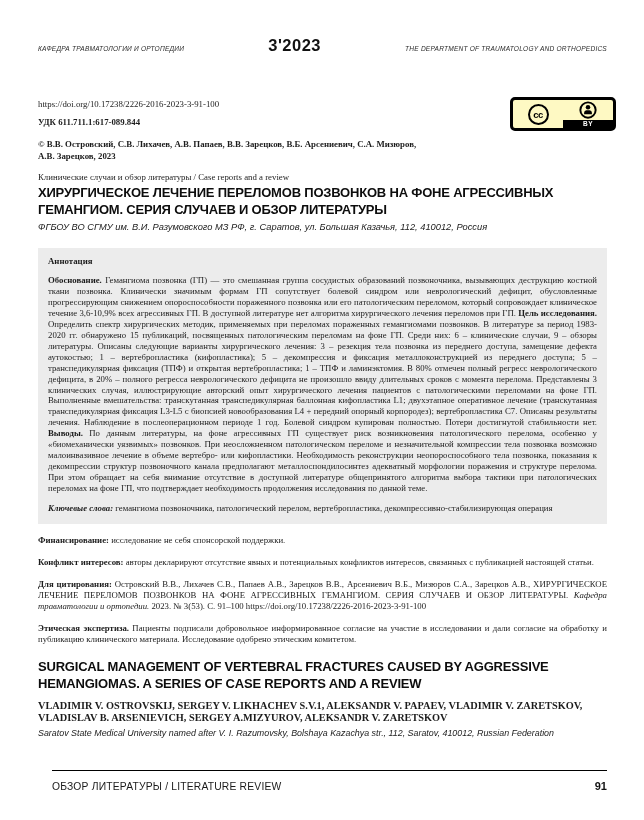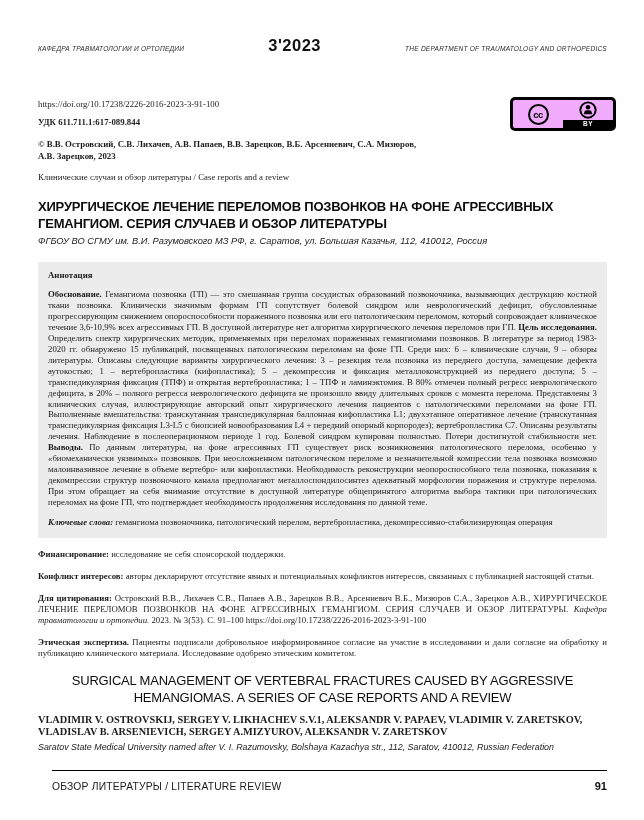--- a/index.html
+++ b/index.html
@@ -21,49 +21,49 @@
   
   .meta{margin-top:44px;position:relative;}
   .doi{font-size:8.8px;}
   .udk{font-size:8.8px;font-weight:bold;margin-top:8px;}
   .copyright{font-size:8.8px;font-weight:600;margin-top:12px;line-height:11.5px;}
   .sectline{font-size:8.8px;margin-top:10px;}
   
   .ccbadge{
     position:absolute;top:-2px;right:-9px;
     width:106px;height:34px;
-    background:#f0abfc;
+    background:#fef9c3;
     border:3px solid #000;border-radius:5px;
     display:flex;align-items:center;box-sizing:border-box;
   }
   .cc-left{flex:1;display:flex;align-items:center;justify-content:center;}
   .cc-circle{width:21px;height:21px;border:2.6px solid #000;border-radius:50%;
     display:flex;align-items:center;justify-content:center;
     font-family:"Liberation Sans",sans-serif;font-weight:bold;font-size:9.5px;color:#000;letter-spacing:-.5px;box-sizing:border-box;}
   .cc-right{flex:1;height:100%;display:flex;flex-direction:column;align-items:center;justify-content:flex-start;padding-top:1px;box-sizing:border-box;}
   .by-bar{margin-top:1px;background:#000;color:#fff;width:100%;text-align:center;
     font-family:"Liberation Sans",sans-serif;font-weight:bold;font-size:6.5px;line-height:8px;letter-spacing:.5px;}
   
-  .title-ru{margin-top:16px;font-family:"Liberation Sans",sans-serif;font-weight:bold;font-size:13px;line-height:17px;letter-spacing:-.2px;color:#0d0d0d;}
+  .title-ru{margin-top:2px;font-family:"Liberation Sans",sans-serif;font-weight:bold;font-size:13px;line-height:17px;letter-spacing:-.2px;color:#0d0d0d;}
   .title-ru span,.title-en span{display:block;}
   .authors-ru{margin-top:9px;font-family:"Liberation Serif",serif;font-weight:bold;font-style:italic;font-size:10.8px;line-height:12.5px;}
   .affil{margin-top:4px;font-family:"Liberation Sans",sans-serif;font-style:italic;font-size:9.3px;color:#222;}
   
   .absbox{margin-top:16px;background:#ececec;padding:8px 10px 10px 10px;}
   .absbox .abshead{font-size:8.8px;font-weight:bold;}
   .abstext{margin-top:9px;font-size:8.75px;line-height:10.95px;text-align:justify;}
   .abstext b{font-weight:bold;}
   .kwline{margin-top:9px;font-size:8.75px;line-height:10.95px;text-align:justify;}
   .kwlabel{font-weight:bold;font-style:italic;}
   
   .note{margin-top:11px;font-size:8.75px;line-height:10.95px;text-align:justify;}
   .note b{font-weight:bold;}
   .jitalic{font-style:italic;}
   
-  .title-en{margin-top:13px;font-family:"Liberation Sans",sans-serif;font-weight:normal;font-size:13px;line-height:17px;letter-spacing:-.2px;color:#0d0d0d;text-align:center;}
+  .title-en{margin-top:13px;font-family:"Liberation Sans",sans-serif;font-weight:bold;font-size:13px;line-height:17px;letter-spacing:-.2px;color:#0d0d0d;}
   .authors-en{margin-top:8px;font-family:"Liberation Serif",serif;font-weight:bold;font-size:10.3px;line-height:12px;}
   .affil-en{margin-top:4px;font-family:"Liberation Sans",sans-serif;font-style:italic;font-size:8.9px;color:#222;}
   
   .footer{position:absolute;left:52px;right:37px;top:770px;border-top:1.6px solid #000;}
   .footrow{display:flex;justify-content:space-between;align-items:baseline;padding-top:9px;}
   .footsect{font-family:"Liberation Sans",sans-serif;font-size:10.3px;letter-spacing:.2px;color:#1a1a1a;}
   .pagenum{font-family:"Liberation Sans",sans-serif;font-weight:bold;font-size:11px;color:#111;}
 </style>
 </head>
 <body>

